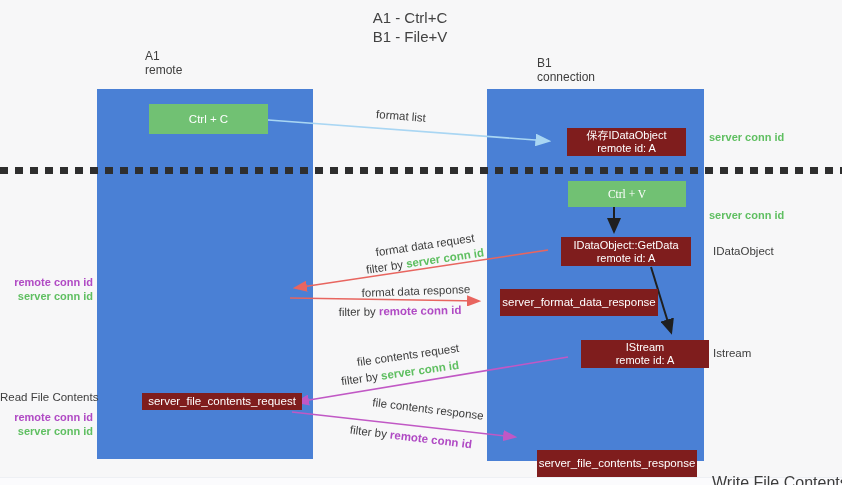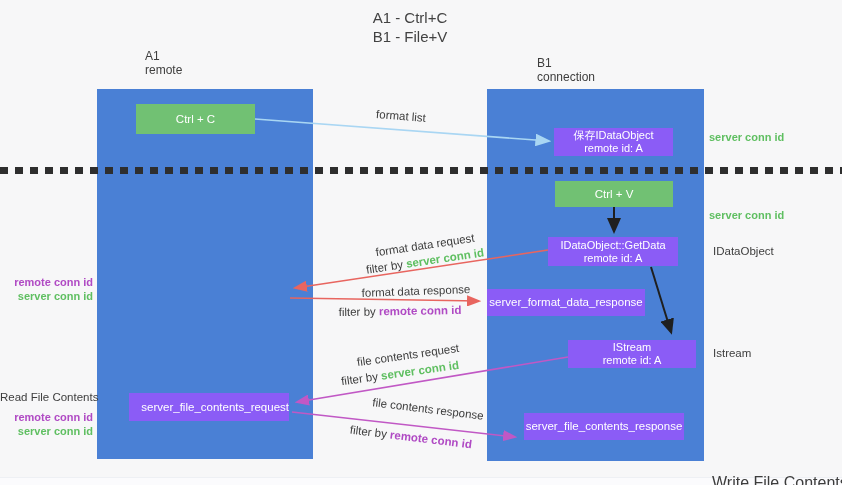--- a/index.html
+++ b/index.html
@@ -32,35 +32,35 @@
   .dashline{
     position:absolute;left:0;top:167px;width:842px;height:7px;
     background:repeating-linear-gradient(90deg,#2e2e2e 0 8px,transparent 8px 15px);
   }
 
   svg.arrows{position:absolute;left:0;top:0;z-index:2;pointer-events:none;}
 
   .node{
     position:absolute;z-index:3;display:flex;flex-direction:column;
     align-items:center;justify-content:center;
-    color:#fff;text-align:center;
+    color:#fff;text-align:center;margin-left:13px;
   }
   .green-box{background:#71c173;font-size:11.5px;}
-  .orange-box{background:#8b5cf6;font-size:11px;line-height:13px;}
+  .orange-box{background:#7f1d1d;font-size:11px;line-height:13px;}
   .orange-box.single{font-size:11.5px;}
 
   .n-ctrl-c{left:136px;top:104px;width:119px;height:30px;}
   .n-save-obj{left:554px;top:128px;width:119px;height:28px;}
-  .n-ctrl-v{left:555px;top:181px;width:118px;height:26px;}
+  .n-ctrl-v{left:555px;top:181px;width:118px;height:26px;font-family:Liberation Serif, serif;}
   .n-getdata{left:548px;top:237px;width:130px;height:29px;}
   .n-fmt-req{left:131px;top:276px;width:156px;height:28px;}
   .n-fmt-resp{left:487px;top:289px;width:158px;height:27px;}
   .n-istream{left:568px;top:340px;width:128px;height:28px;}
-  .n-file-req{left:129px;top:393px;width:160px;height:28px;align-items:flex-end;}
-  .n-file-resp{left:524px;top:413px;width:160px;height:27px;}
+  .n-file-req{left:129px;top:393px;width:160px;height:17px;}
+  .n-file-resp{left:524px;top:450px;width:160px;height:27px;}
 
   .mid-label{
     position:absolute;z-index:3;text-align:center;
     font-size:11.5px;color:#3d3d3d;white-space:nowrap;
   }
   .green-t{color:#5fbf61;font-weight:bold;}
   .purple-t{color:#b04ac4;font-weight:bold;}
 
   .l-format-list{left:341px;top:110px;width:120px;transform:rotate(4.5deg);}
   .l-fdr1{left:365px;top:239px;width:120px;transform:rotate(-8.5deg);}

